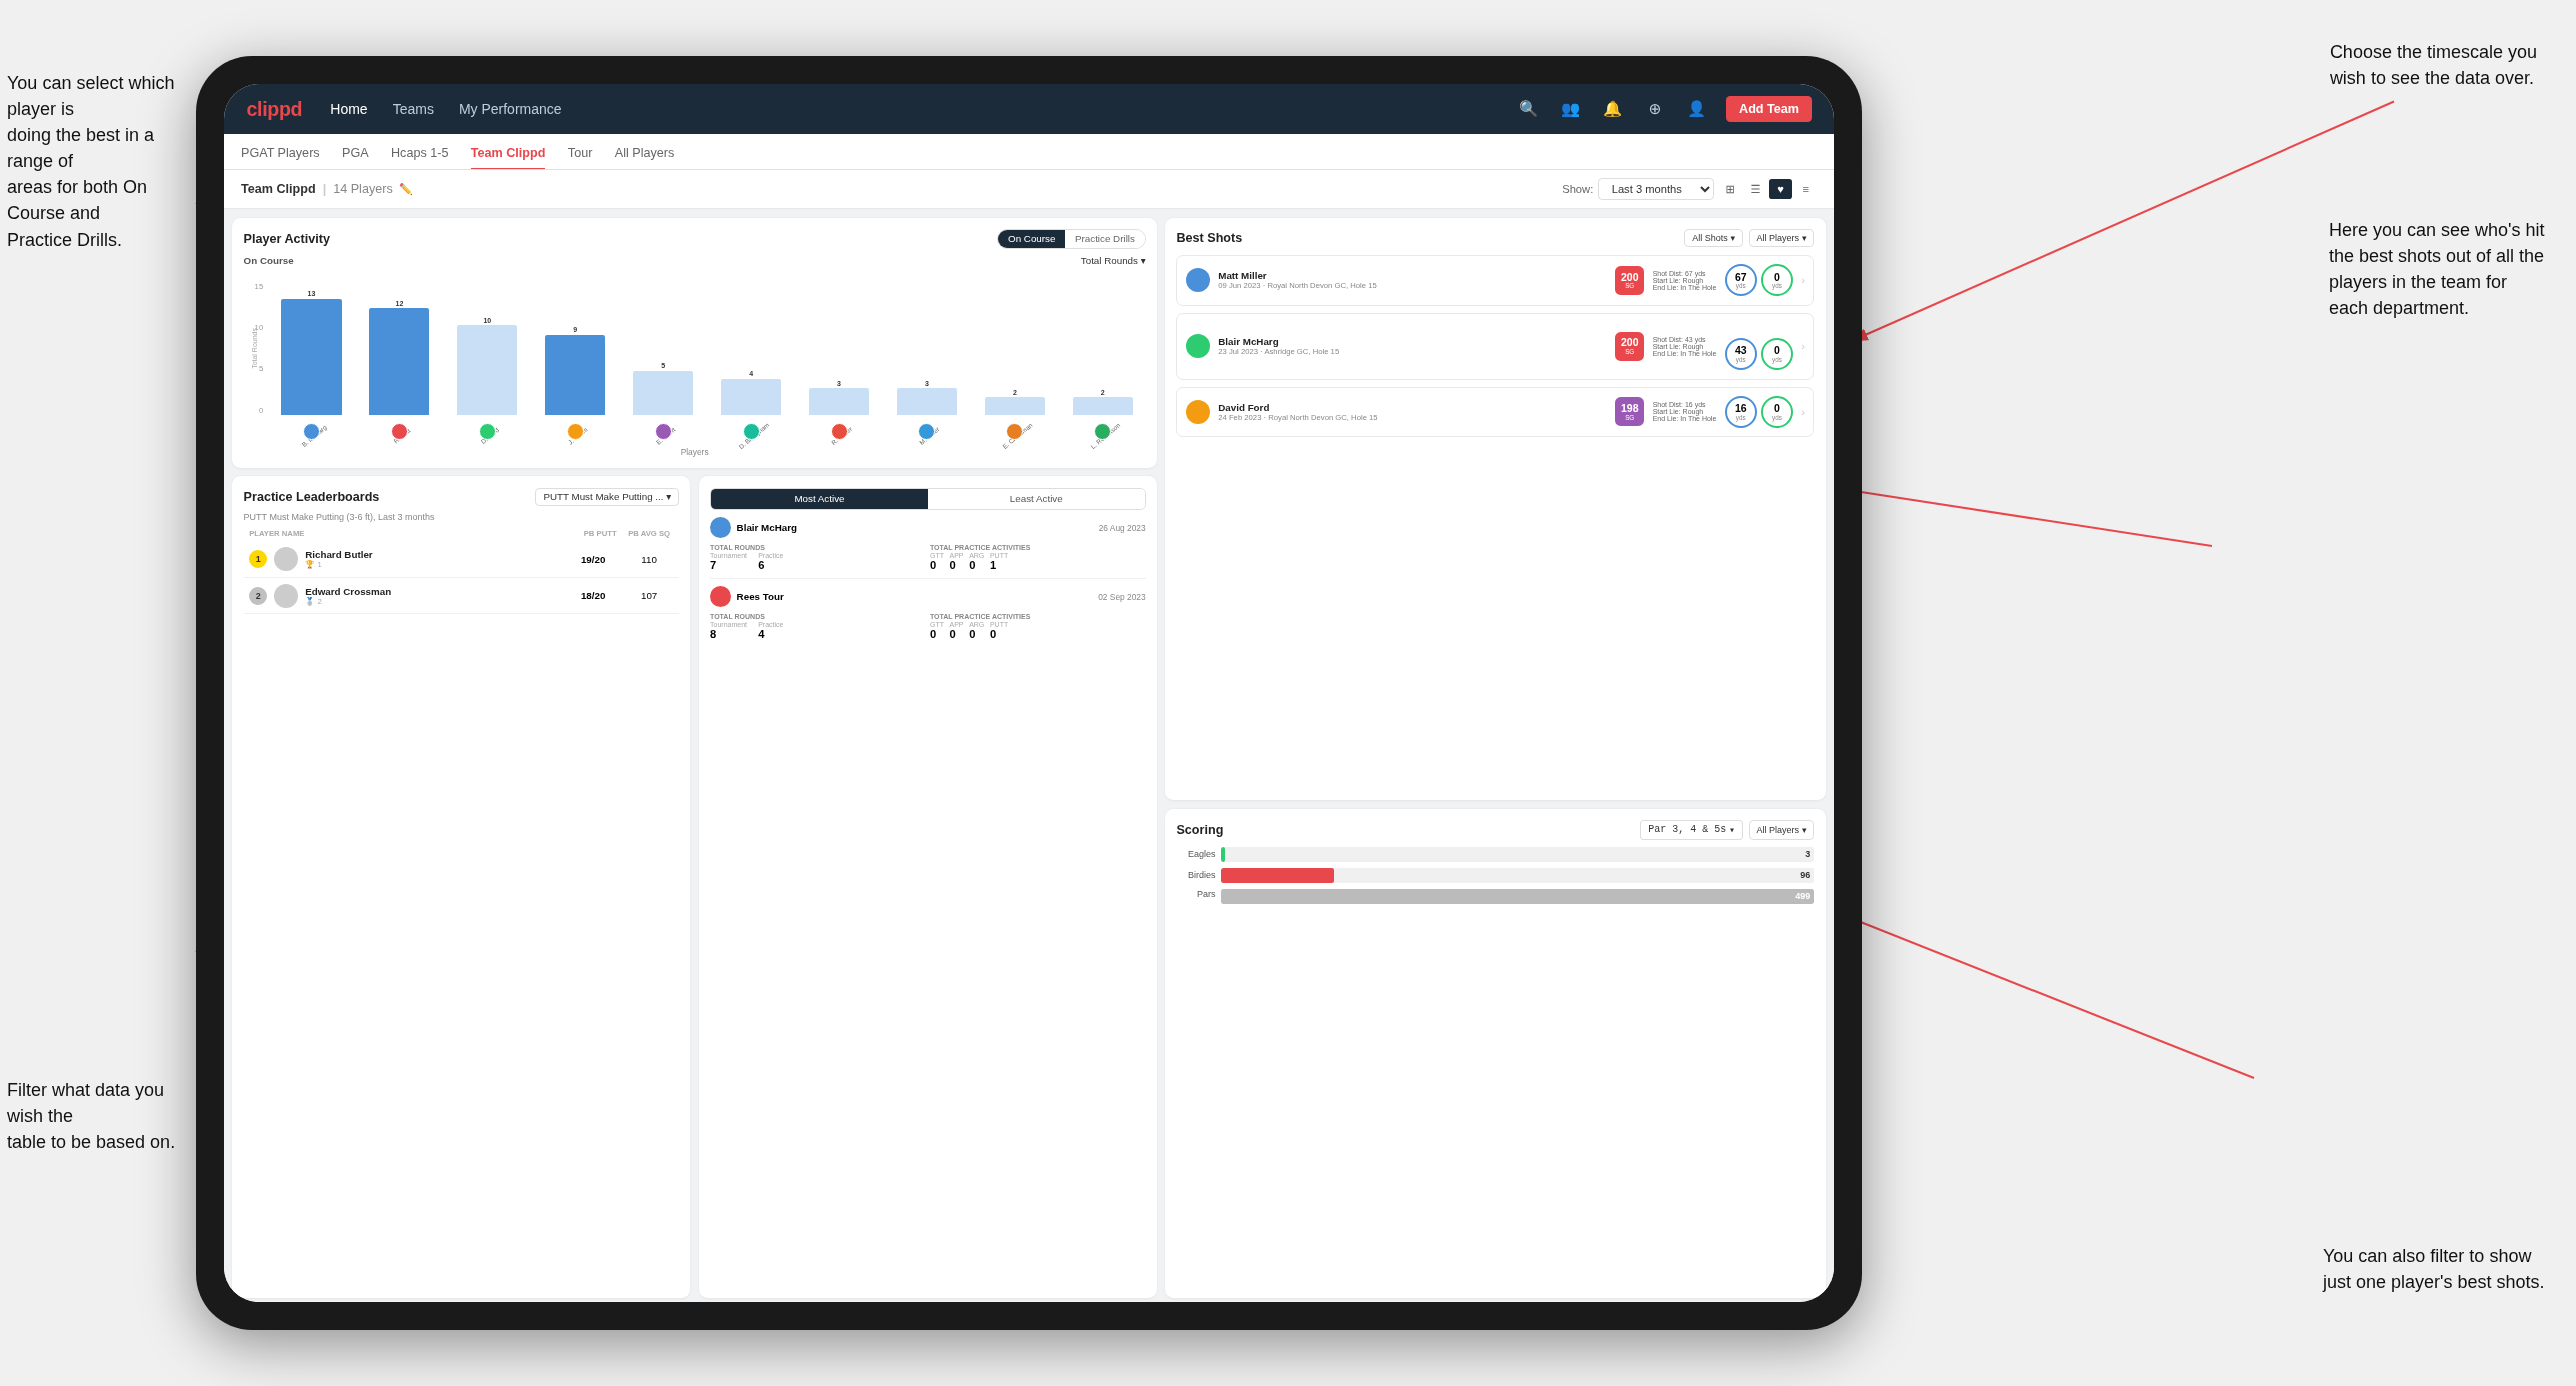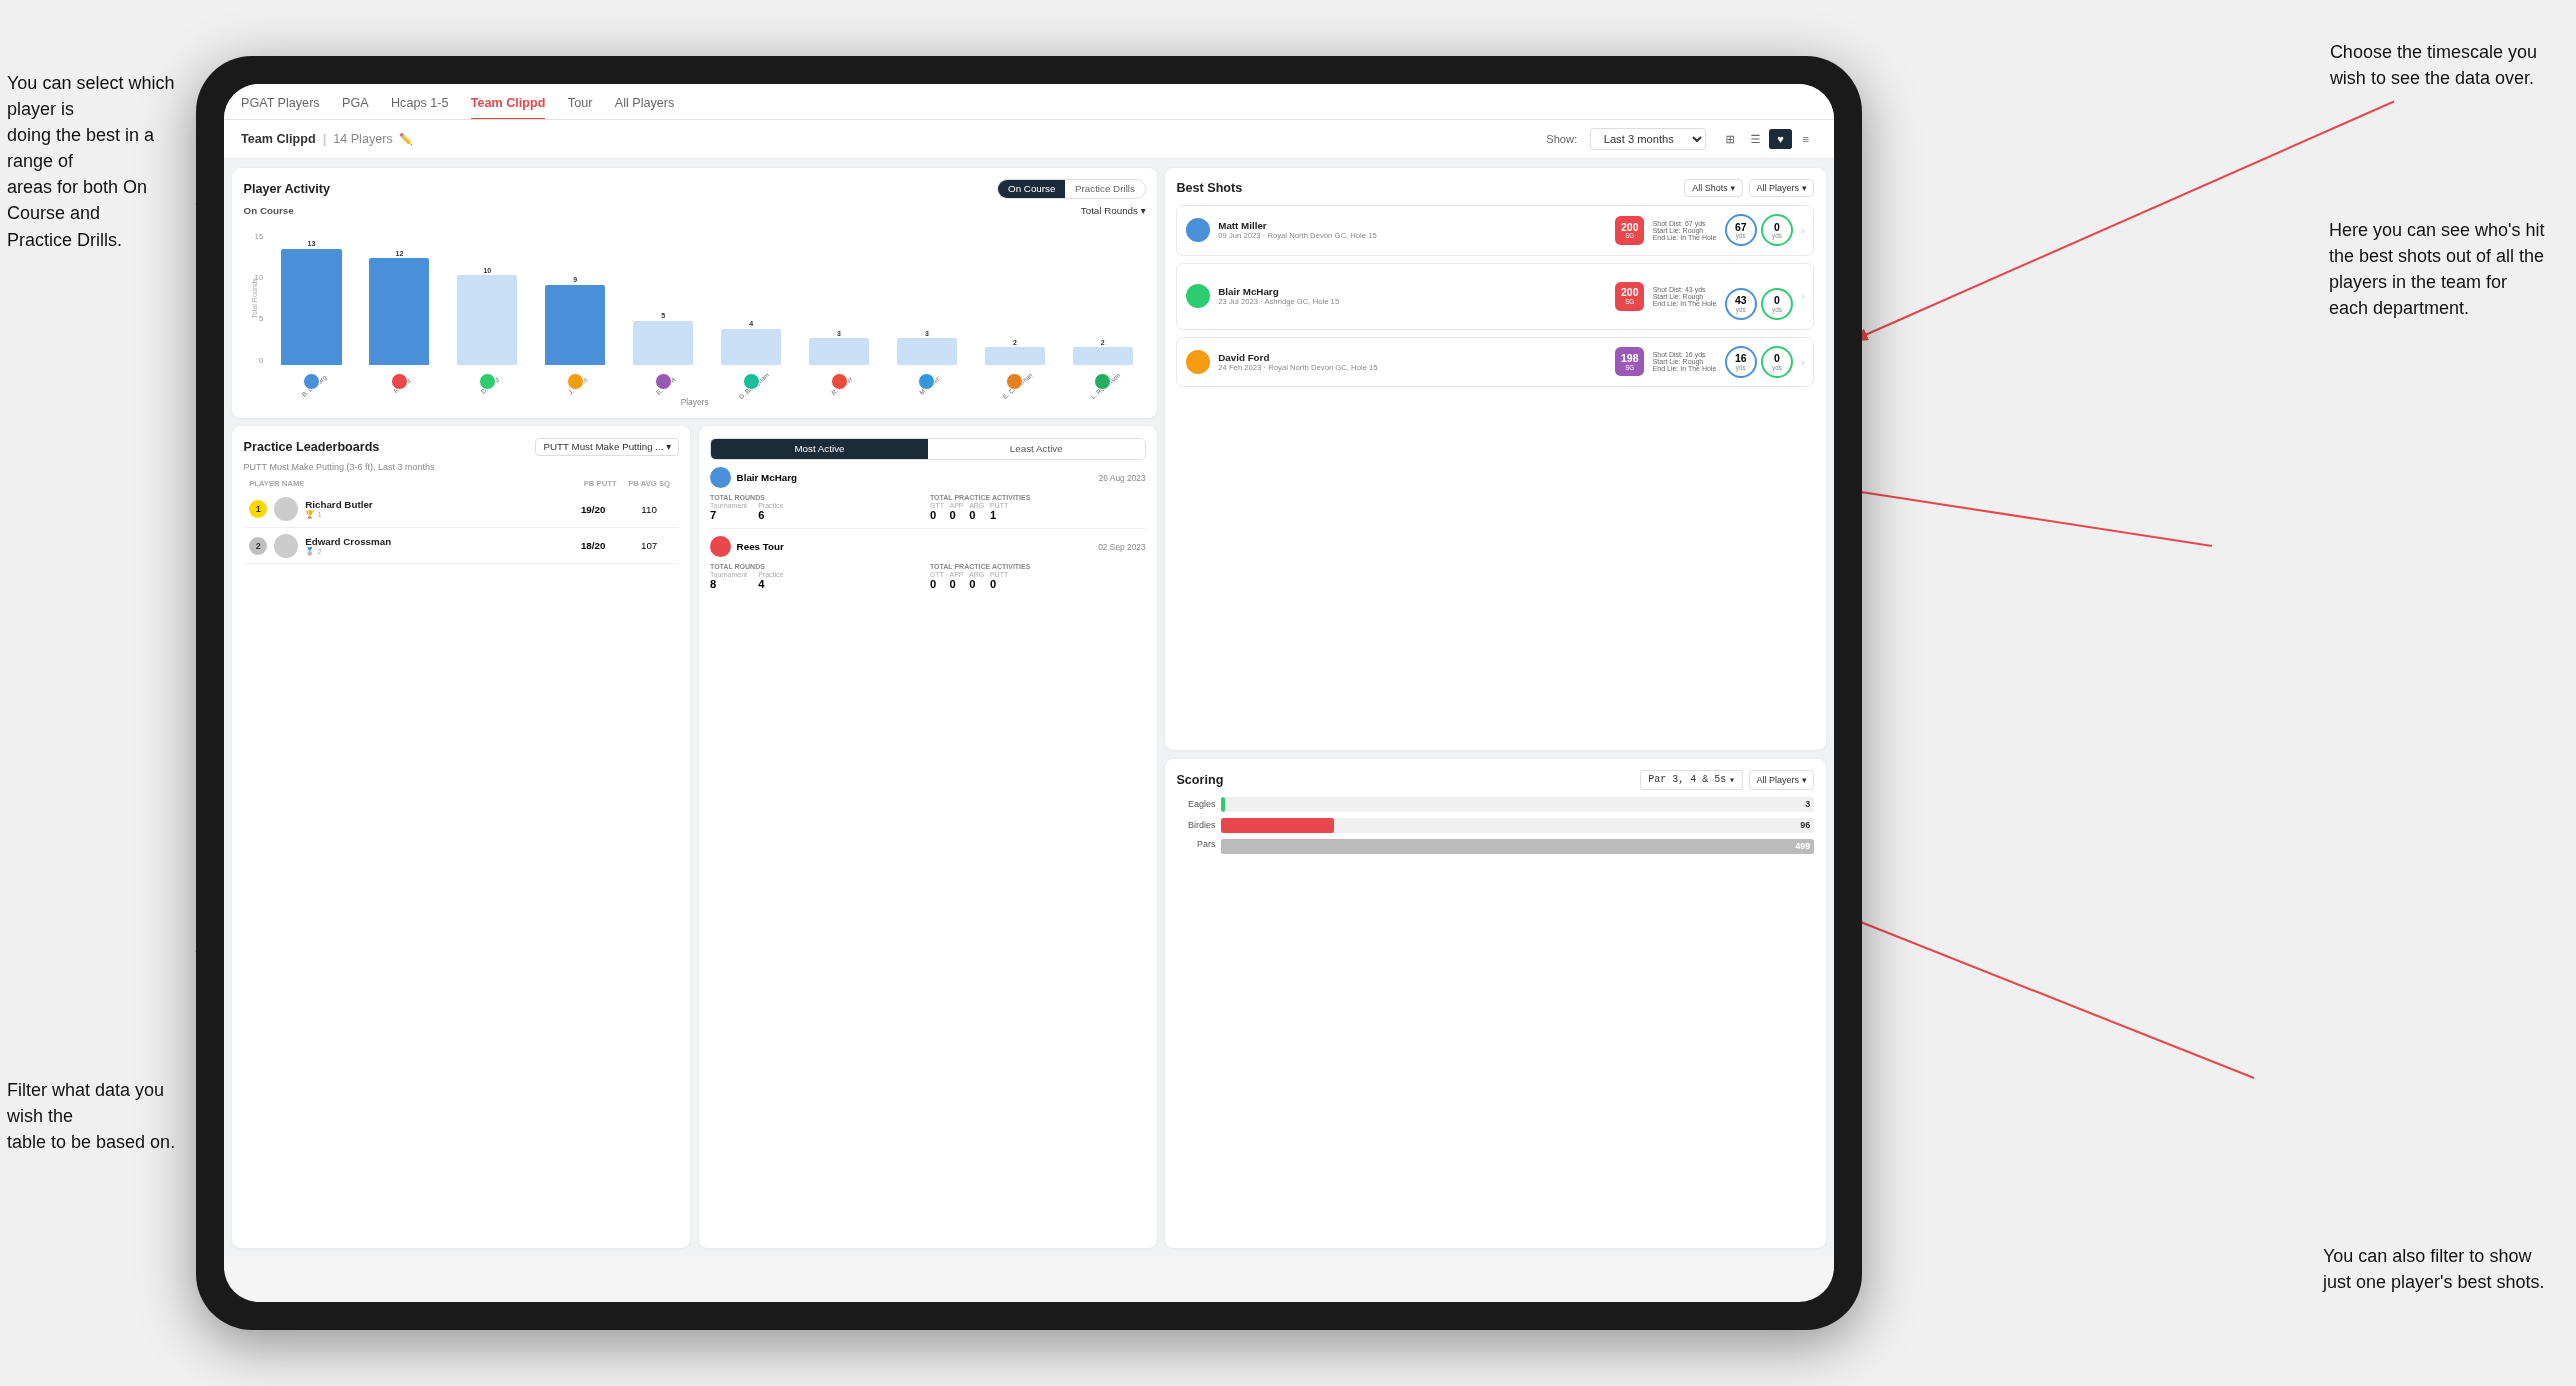--- a/index.html
+++ b/index.html
@@ -146,21 +146,21 @@
       font-weight: 600;
       color: #333;
       display: flex;
       align-items: center;
       gap: 7px;
     }
 
     .team-controls {
       display: flex;
       align-items: center;
-      gap: 13px;
+      gap: 5px;
       margin-left: 47px;
     }
 
     .show-label {
       font-size: 11.2px;
       color: #666;
     }
 
     .time-select {
       font-size: 11.2px;
@@ -386,20 +386,36 @@
   Here you can see who's hit<br>the best shots out of all the<br>players in the team for<br>each department.
 </div>
 
 <div class="annotation ann4" style="position:absolute;bottom:91px;right:31.5px;font-size:18px;line-height:1.45;max-width:259px;">
   You can also filter to show<br>just one player's best shots.
 </div>
 
 <div class="tablet-frame">
   <div class="tablet-screen">
 
+    <div class="nav-bar">
+      <span class="nav-logo">clippd</span>
+      <div class="nav-links">
+        <span class="nav-link active">Home</span>
+        <span class="nav-link">Teams</span>
+        <span class="nav-link">My Performance</span>
+      </div>
+      <div class="nav-icons">
+        <div class="nav-icon-btn">🔍</div>
+        <div class="nav-icon-btn">👥</div>
+        <div class="nav-icon-btn">🔔</div>
+        <div class="nav-icon-btn">⊕</div>
+        <div class="nav-icon-btn">👤</div>
+        <button class="add-team-btn">Add Team</button>
+      </div>
+    </div>
 
     <div class="sub-nav">
       <span class="sub-nav-tab">PGAT Players</span>
       <span class="sub-nav-tab">PGA</span>
       <span class="sub-nav-tab">Hcaps 1-5</span>
       <span class="sub-nav-tab active">Team Clippd</span>
       <span class="sub-nav-tab">Tour</span>
       <span class="sub-nav-tab">All Players</span>
     </div>
 

